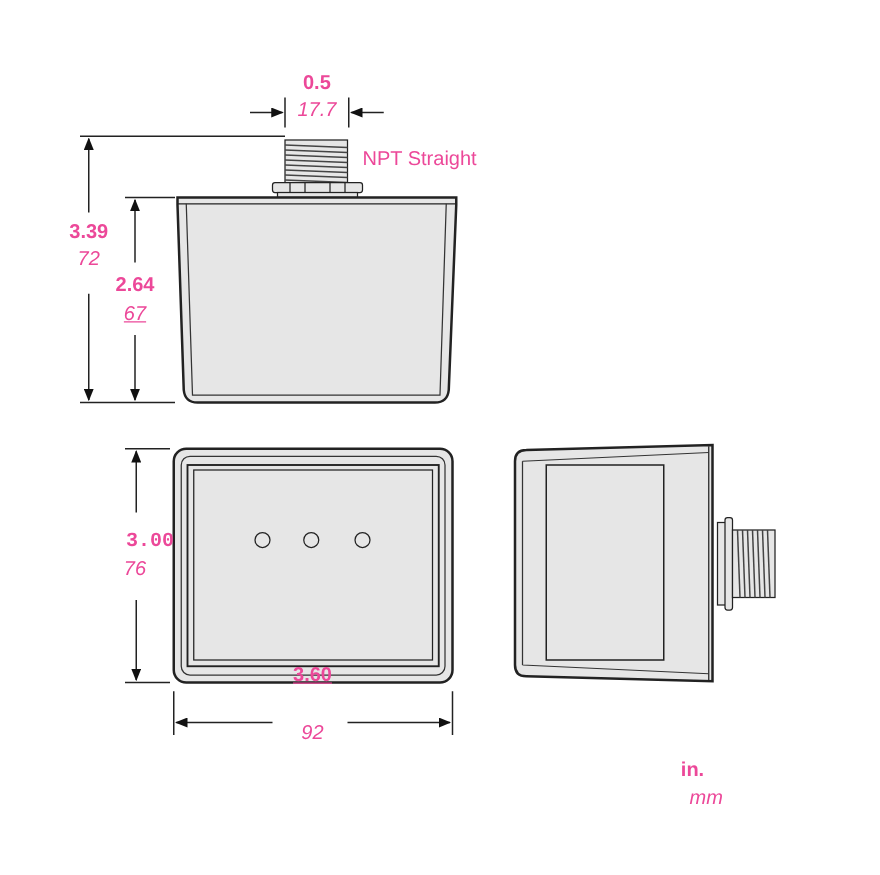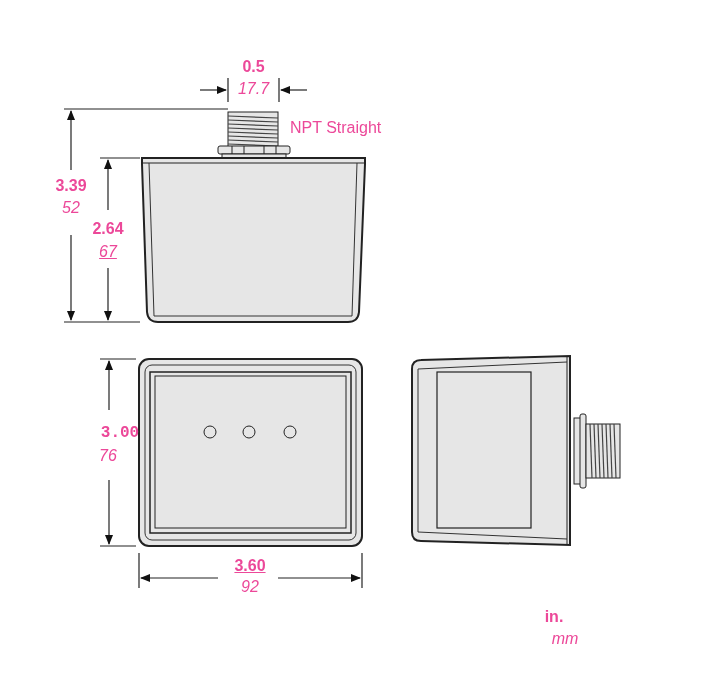--- a/index.html
+++ b/index.html
@@ -103,24 +103,24 @@
       </g>
     </g>
   </g>
 </svg>
 
 <div class="lbl b" style="left:228px;top:58px;width:51px;">0.5</div>
 <div class="lbl i" style="left:228px;top:80px;width:51px;">17.7</div>
 <div class="lbl" style="left:290px;top:119px;text-align:right;">NPT Straight</div>
 
 <div class="lbl b" style="left:46px;top:177px;width:50px;">3.39</div>
-<div class="lbl i" style="left:46px;top:199px;width:50px;">52</div>
+<div class="lbl i" style="left:46px;top:199px;width:50px;">72</div>
 <div class="lbl b" style="left:83px;top:220px;width:50px;">2.64</div>
 <div class="lbl i" style="left:83px;top:243px;width:50px;text-decoration:underline;">67</div>
 
 <div class="lbl b" style="left:90px;top:424px;width:60px;font-family:Liberation Mono, monospace;">3.00</div>
 <div class="lbl i" style="left:78px;top:447px;width:60px;">76</div>
 
-<div class="lbl b" style="left:220px;top:557px;width:60px;text-decoration:underline;">3.60</div>
+<div class="lbl b" style="left:220px;top:532px;width:60px;text-decoration:underline;">3.60</div>
 <div class="lbl i" style="left:220px;top:578px;width:60px;">92</div>
 
 <div class="lbl b" style="left:529px;top:608px;width:50px;">in.</div>
 <div class="lbl i" style="left:540px;top:630px;width:50px;">mm</div>
 
 </body></html>

